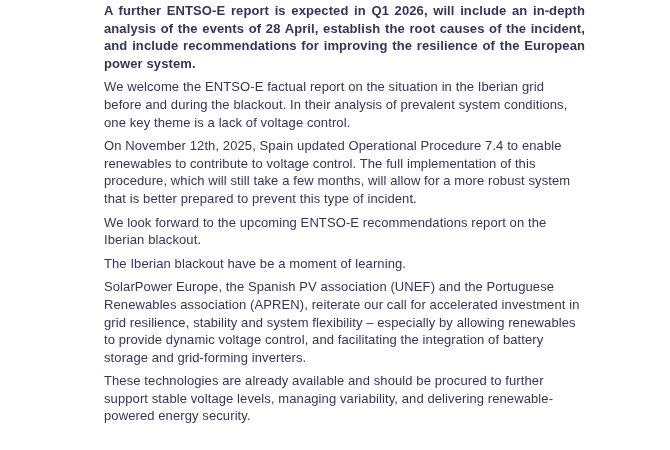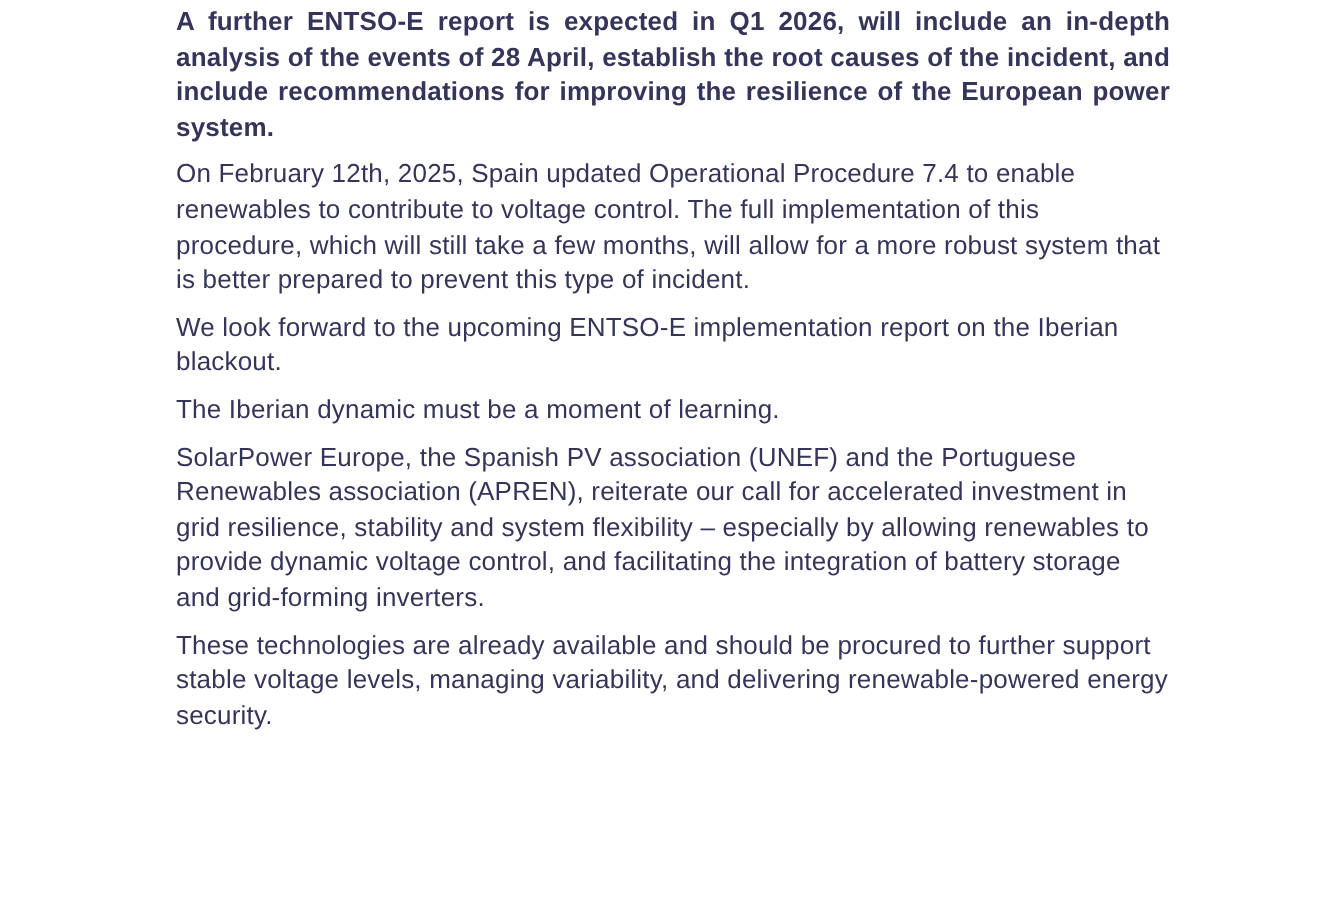--- a/index.html
+++ b/index.html
@@ -18,31 +18,32 @@
     position: absolute;
     top: 2px;
     left: 88px;
     width: 497px;
     color: #35355a;
     font-size: 13px;
     line-height: 17.6px;
     letter-spacing: 0.1px;
   }
   .doc p {
-    margin: 0 0 6px 0;
+    margin: 0 0 6px 16px;
   }
   .doc p.lead {
     font-weight: 700;
     text-align: justify;
     text-justify: inter-word;
   }
 </style>
 </head>
 <body>
 
 <div class="doc">
   <p class="lead">A further ENTSO-E report is expected in Q1 2026, will include an in-depth analysis of the events of 28 April, establish the root causes of the incident, and include recommendations for improving the resilience of the European power system.</p>
-  <p>On February 12th, 2025, Spain updated Operational Procedure 7.4 to enable renewables to contribute to voltage control. The full implementation of this procedure, which will still take a few months, will allow for a more robust system that is better prepared to prevent this type of incident.</p>
-  <p>We look forward to the upcoming ENTSO-E implementation report on the Iberian blackout.</p>
-  <p>The Iberian dynamic must be a moment of learning.</p>
+  <p>We welcome the ENTSO-E factual report on the situation in the Iberian grid before and during the blackout. In their analysis of prevalent system conditions, one key theme is a lack of voltage control.</p>
+  <p>On November 12th, 2025, Spain updated Operational Procedure 7.4 to enable renewables to contribute to voltage control. The full implementation of this procedure, which will still take a few months, will allow for a more robust system that is better prepared to prevent this type of incident.</p>
+  <p>We look forward to the upcoming ENTSO-E recommendations report on the Iberian blackout.</p>
+  <p>The Iberian blackout have be a moment of learning.</p>
   <p>SolarPower Europe, the Spanish PV association (UNEF) and the Portuguese Renewables association (APREN), reiterate our call for accelerated investment in grid resilience, stability and system flexibility – especially by allowing renewables to provide dynamic voltage control, and facilitating the integration of battery storage and grid-forming inverters.</p>
   <p>These technologies are already available and should be procured to further support stable voltage levels, managing variability, and delivering renewable-powered energy security.</p>
 </div>
 
 </body></html>

